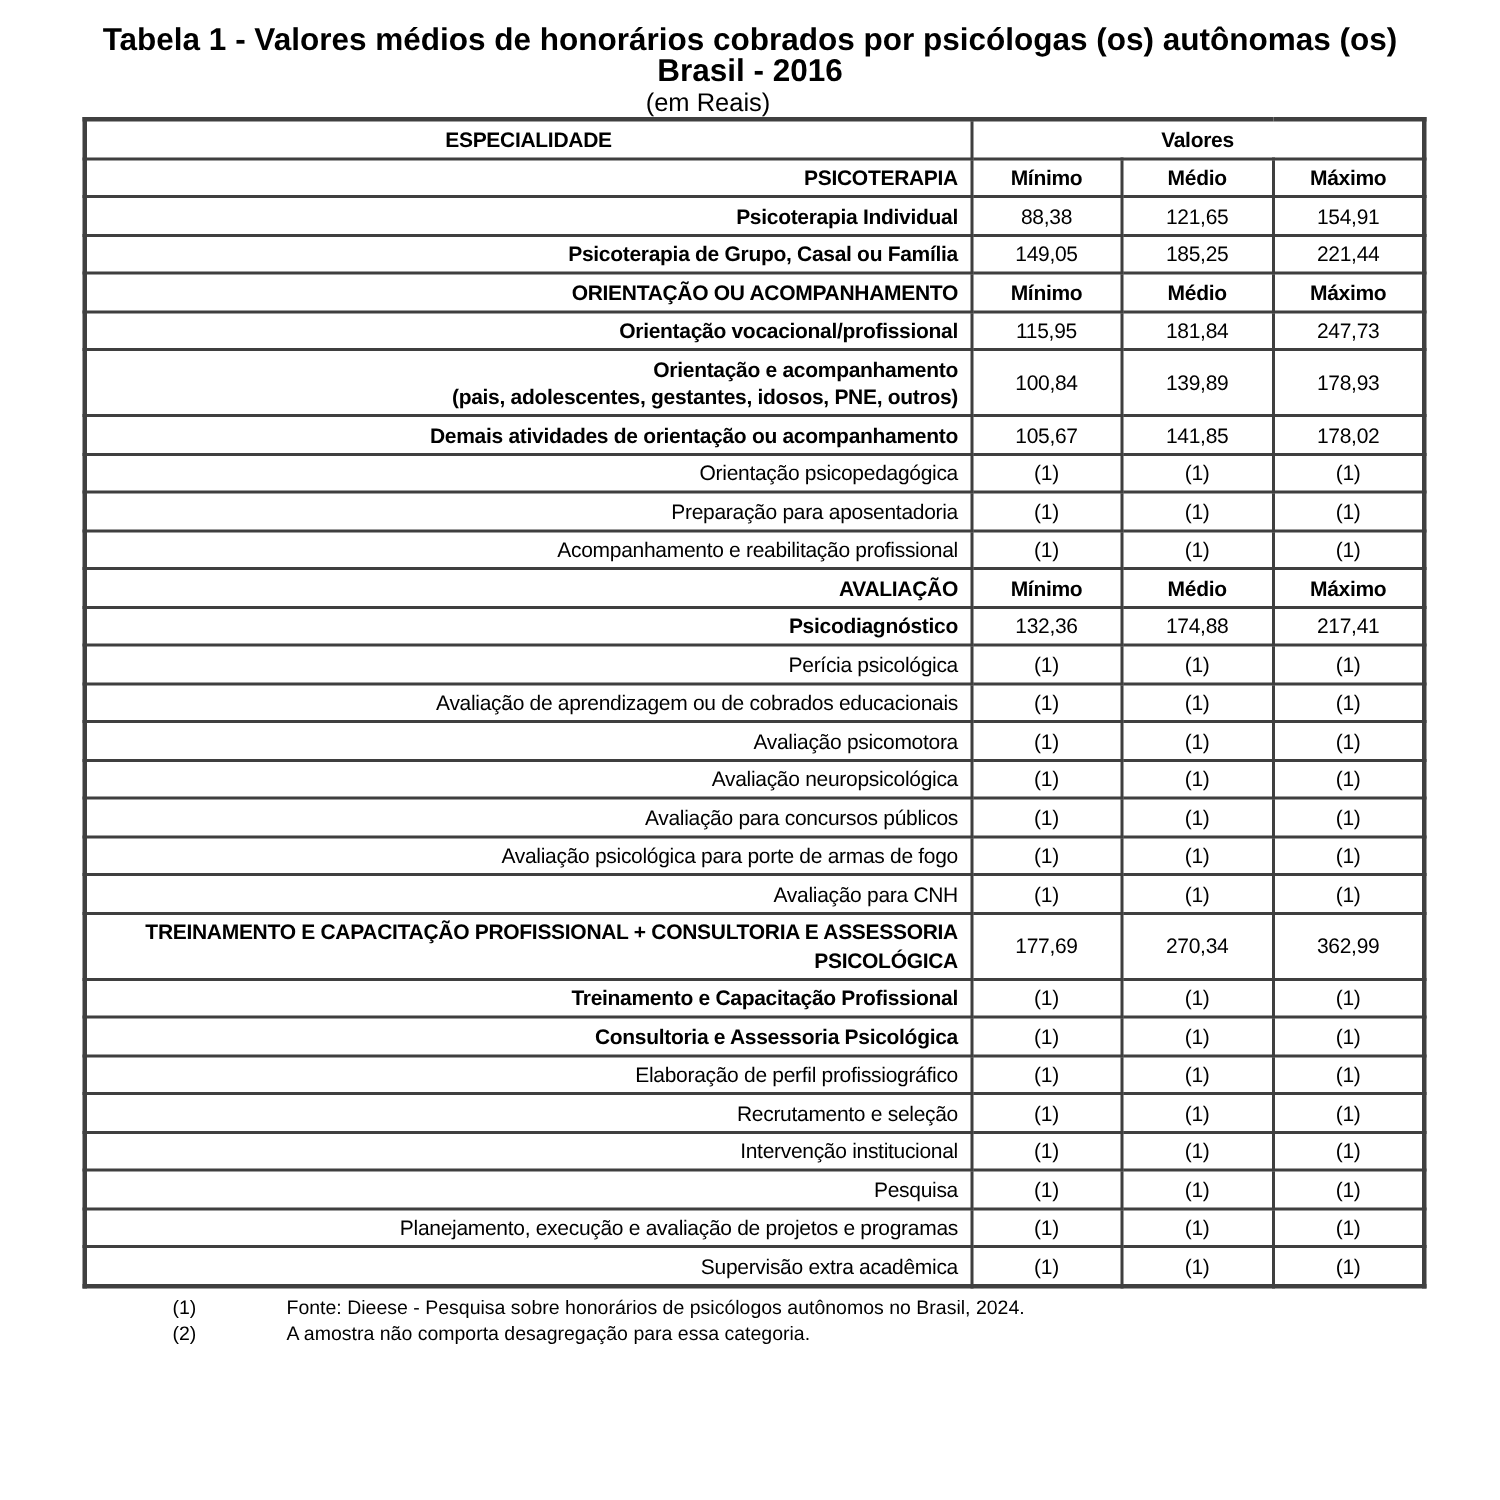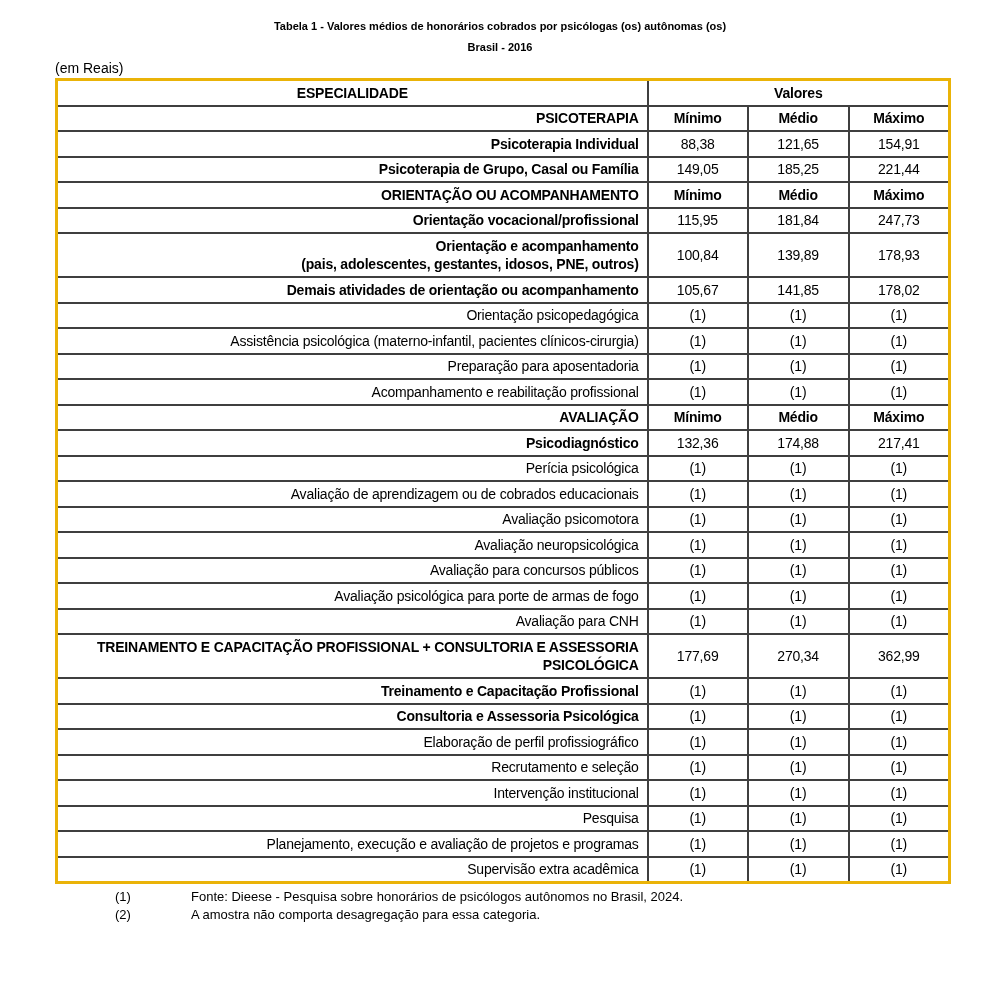--- a/index.html
+++ b/index.html
@@ -1,21 +1,21 @@
 <!DOCTYPE html>
 <html><head>
 <meta charset="utf-8">
 <style>
   html,body{margin:0;padding:0;background:#ffffff;}
   body{font-family:"Liberation Sans",sans-serif;color:#000;}
   .page{width:1000px;height:1000px;background:#fff;overflow:hidden;position:relative;}
-  .title-block{padding-top:16px;text-align:center;font-weight:bold;font-size:11px;line-height:21px;}
+  .title-block{padding-top:16px;text-align:center;font-weight:bold;font-size:21px;line-height:21px;}
   .table-wrap{margin-left:55px;width:896px;}
-  .unit-note{text-align:left;padding-right:62px;font-size:14px;line-height:19px;margin-top:1px;}
-  table{width:100%;border-collapse:collapse;table-layout:fixed;border:3px solid #eab308;}
+  .unit-note{text-align:center;padding-right:62px;font-size:17px;line-height:19px;margin-top:1px;}
+  table{width:100%;border-collapse:collapse;table-layout:fixed;border:3px solid #404040;}
   td{border:2px solid #3f3f3f;padding:2.5px 8px;font-size:14px;line-height:18.5px;letter-spacing:-0.2px;vertical-align:middle;overflow:hidden;}
   .label{text-align:right;white-space:pre-line;}
   .val{text-align:center;}
   .b{font-weight:bold;}
   .center{text-align:center;}
   .footnotes{margin-left:115px;margin-top:4px;font-size:13px;line-height:17.5px;}
   .fn{display:flex;}
   .fn-marker{width:76px;flex:0 0 76px;}
 </style>
 </head>
@@ -88,26 +88,20 @@
             <td class="val">141,85</td>
             <td class="val">178,02</td>
           </tr>
           <tr>
             <td class="label">Orientação psicopedagógica</td>
             <td class="val">(1)</td>
             <td class="val">(1)</td>
             <td class="val">(1)</td>
           </tr>
           <tr>
-            <td class="label">Assistência psicológica (materno-infantil, pacientes clínicos-cirurgia)</td>
-            <td class="val">(1)</td>
-            <td class="val">(1)</td>
-            <td class="val">(1)</td>
-          </tr>
-          <tr>
             <td class="label">Preparação para aposentadoria</td>
             <td class="val">(1)</td>
             <td class="val">(1)</td>
             <td class="val">(1)</td>
           </tr>
           <tr>
             <td class="label">Acompanhamento e reabilitação profissional</td>
             <td class="val">(1)</td>
             <td class="val">(1)</td>
             <td class="val">(1)</td>

